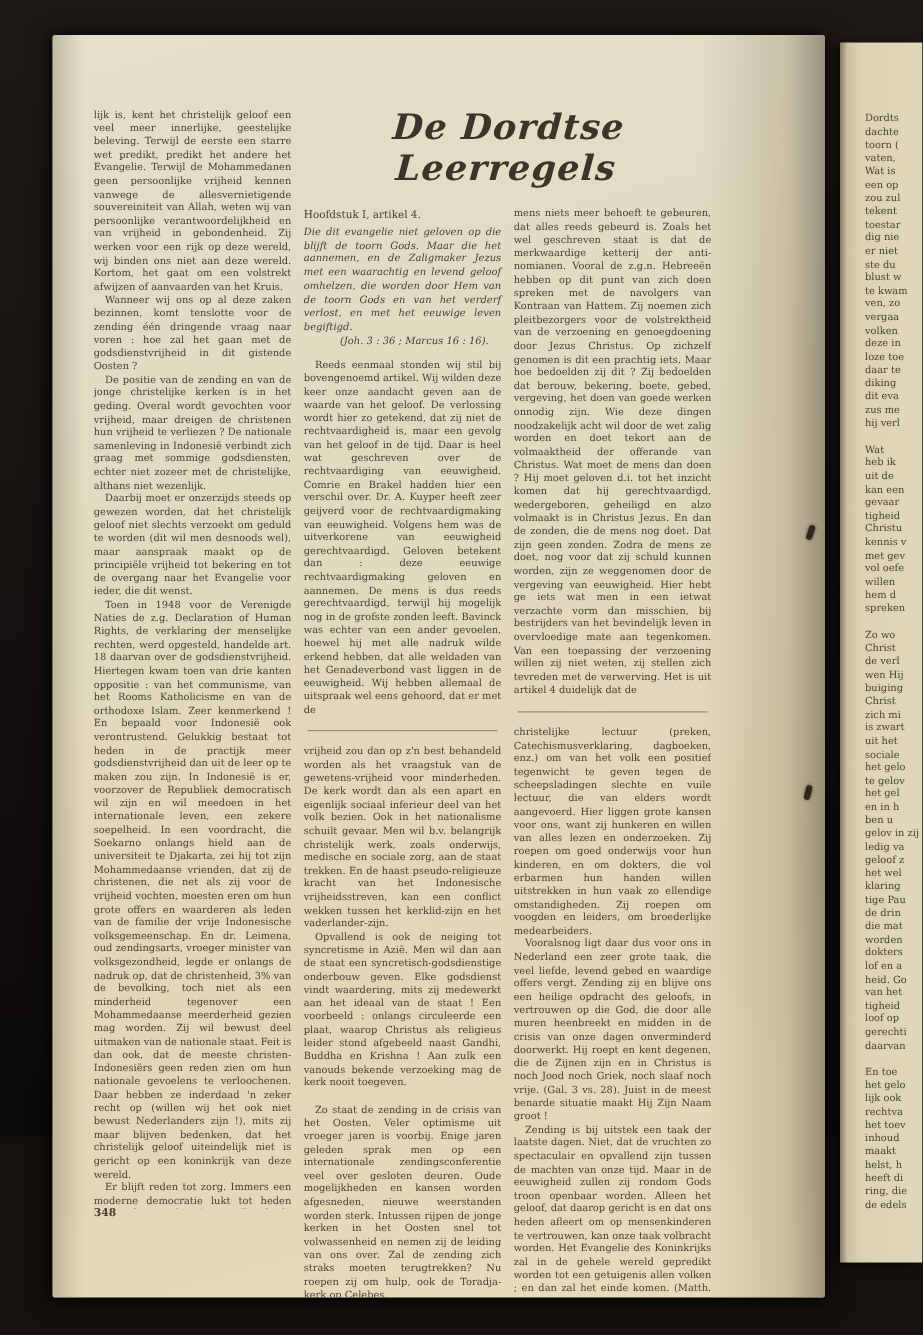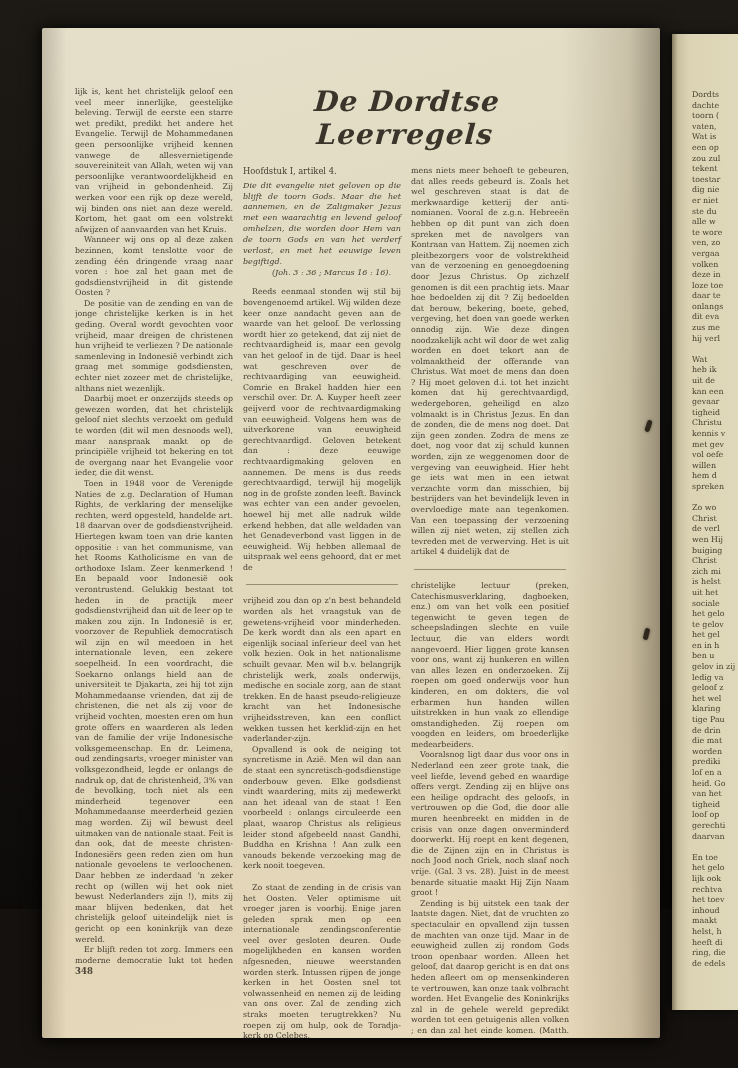--- a/index.html
+++ b/index.html
@@ -113,29 +113,29 @@
         <p class="frag-line">toorn (</p>
         <p class="frag-line">vaten,</p>
         <p class="frag-line">Wat is</p>
         <p class="frag-line">een op</p>
         <p class="frag-line">zou zul</p>
         <p class="frag-line">tekent</p>
         <p class="frag-line">toestar</p>
         <p class="frag-line">dig nie</p>
         <p class="frag-line">er niet</p>
         <p class="frag-line">ste du</p>
-        <p class="frag-line">alle w</p>
-        <p class="frag-line">te wore</p>
+        <p class="frag-line">blust w</p>
+        <p class="frag-line">te kwam</p>
         <p class="frag-line">ven, zo</p>
         <p class="frag-line">vergaa</p>
         <p class="frag-line">volken</p>
         <p class="frag-line">deze in</p>
         <p class="frag-line">loze toe</p>
         <p class="frag-line">daar te</p>
-        <p class="frag-line">onlangs</p>
+        <p class="frag-line">diking</p>
         <p class="frag-line">dit eva</p>
         <p class="frag-line">zus me</p>
         <p class="frag-line">hij verl</p>
         <p class="frag-line"></p>
         <p class="frag-line">Wat</p>
         <p class="frag-line">heb ik</p>
         <p class="frag-line">uit de</p>
         <p class="frag-line">kan een</p>
         <p class="frag-line">gevaar</p>
         <p class="frag-line">tigheid</p>
@@ -147,38 +147,38 @@
         <p class="frag-line">hem d</p>
         <p class="frag-line">spreken</p>
         <p class="frag-line"></p>
         <p class="frag-line">Zo wo</p>
         <p class="frag-line">Christ</p>
         <p class="frag-line">de verl</p>
         <p class="frag-line">wen Hij</p>
         <p class="frag-line">buiging</p>
         <p class="frag-line">Christ</p>
         <p class="frag-line">zich mi</p>
-        <p class="frag-line">is helst</p>
+        <p class="frag-line">is zwart</p>
         <p class="frag-line">uit het</p>
         <p class="frag-line">sociale</p>
         <p class="frag-line">het gelo</p>
         <p class="frag-line">te gelov</p>
         <p class="frag-line">het gel</p>
         <p class="frag-line">en in h</p>
         <p class="frag-line">ben u</p>
         <p class="frag-line">gelov in zij</p>
         <p class="frag-line">ledig va</p>
         <p class="frag-line">geloof z</p>
         <p class="frag-line">het wel</p>
         <p class="frag-line">klaring</p>
         <p class="frag-line">tige Pau</p>
         <p class="frag-line">de drin</p>
         <p class="frag-line">die mat</p>
         <p class="frag-line">worden</p>
-        <p class="frag-line">prediki</p>
+        <p class="frag-line">dokters</p>
         <p class="frag-line">lof en a</p>
         <p class="frag-line">heid. Go</p>
         <p class="frag-line">van het</p>
         <p class="frag-line">tigheid</p>
         <p class="frag-line">loof op</p>
         <p class="frag-line">gerechti</p>
         <p class="frag-line">daarvan</p>
         <p class="frag-line"></p>
         <p class="frag-line">En toe</p>
         <p class="frag-line">het gelo</p>

